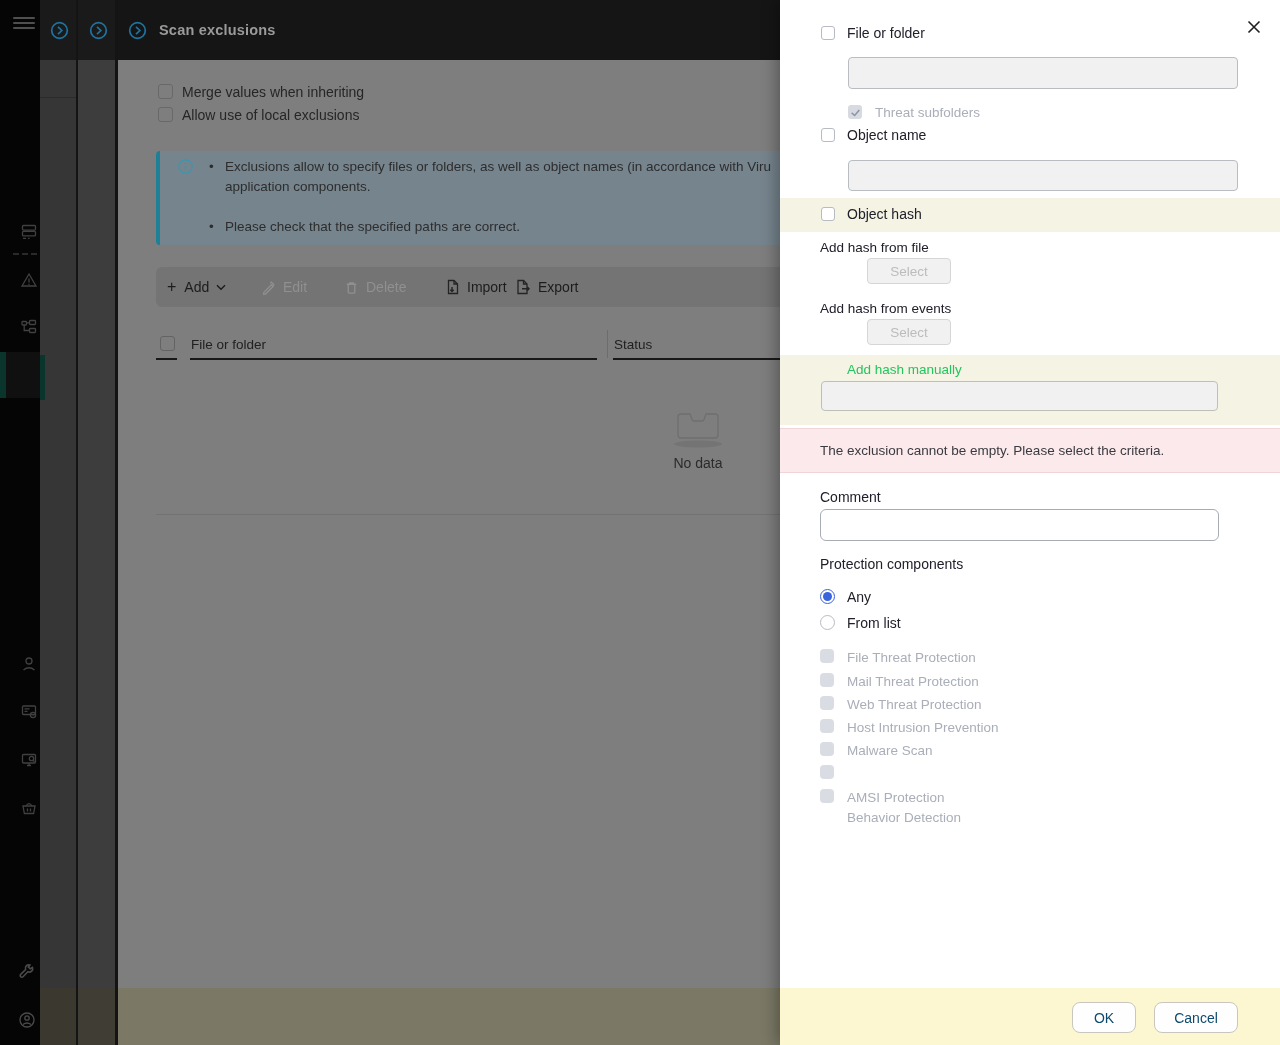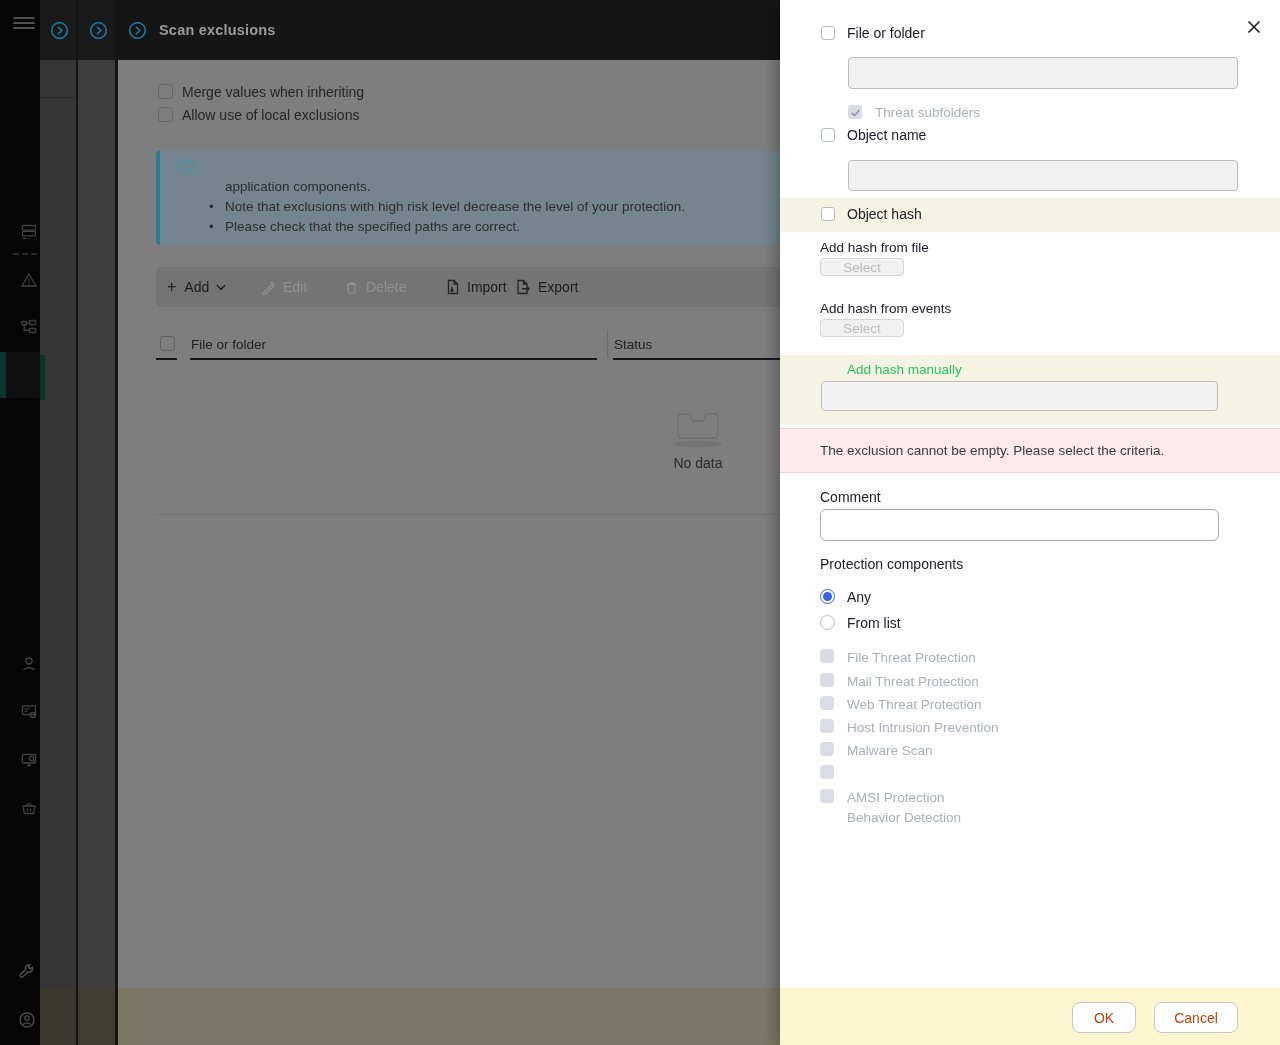--- a/index.html
+++ b/index.html
@@ -59,28 +59,28 @@
   .drawer { position:absolute; left:780px; top:0; width:500px; height:1045px; background:#ffffff; box-shadow:-4px 0 14px rgba(0,0,0,.3); }
   .dlab { position:absolute; z-index:11; font-size:14px; color:#20202b; line-height:15px; cursor:default; }
   .dlab-sm { font-size:13.5px; }
   .dlab-mut { color:#a9aeb8; }
   .dcb { position:absolute; z-index:11; width:14px; height:14px; border:1px solid #b7bbc3; border-radius:3px; background:#fff; cursor:pointer; }
   .dcb-checked-dis { border:none; background:#d7dbe1; cursor:default; display:flex; align-items:center; justify-content:center; }
   .dcb-dis { border:none; background:#d9dde3; border-radius:4px; cursor:default; }
   .inp { position:absolute; z-index:11; border:1px solid #b9bcc1; border-radius:4px; background:#f1f1f2; font:13.5px "Liberation Sans",sans-serif; padding:0 10px; color:#33333a; outline:none; }
   .inp-live { background:#fff; border:1px solid #a8acb4; border-radius:6px; }
   .cream { position:absolute; left:780px; width:500px; background:#f5f3e4; z-index:10; }
-  .sel-btn { position:absolute; z-index:11; width:84px; height:18px; background:#f1f1f1; border:1px solid #d6d6d6; border-radius:4px; color:#bcbcbc; font:13.5px "Liberation Sans",sans-serif; cursor:default; }
+  .sel-btn { position:absolute; z-index:11; width:84px; height:26px; background:#f1f1f1; border:1px solid #d6d6d6; border-radius:4px; color:#bcbcbc; font:13.5px "Liberation Sans",sans-serif; cursor:default;margin-left:47px; }
   .err-band { position:absolute; left:780px; top:428px; width:500px; height:45px; background:#fbe9eb; border-top:1px solid #f0d4d7; border-bottom:1px solid #f0d4d7; z-index:10; }
   .err-text { position:absolute; left:820px; top:443px; z-index:11; font-size:13.5px; color:#3a3a40; }
   .radio { position:absolute; z-index:11; width:15px; height:15px; border:1.5px solid #b7bbc3; border-radius:50%; background:#fff; cursor:pointer; }
   .radio-on { border-color:#3a63de; display:flex; align-items:center; justify-content:center; }
   .radio-on::after { content:""; width:9px; height:9px; border-radius:50%; background:#3a63de; }
   .d-footer { position:absolute; left:780px; top:988px; width:500px; height:57px; background:#fcf6d1; z-index:10; }
-  .fbtn { position:absolute; z-index:11; height:31px; background:#fefefe; border:1px solid #c7c7bf; border-radius:8px; color:#c2410c; font:500 14px "Liberation Sans",sans-serif; cursor:pointer; }
+  .fbtn { position:absolute; z-index:11; height:31px; background:#fefefe; border:1px solid #c7c7bf; border-radius:8px; color:#0c4a6e; font:500 14px "Liberation Sans",sans-serif; cursor:pointer; }
   .close-x { position:absolute; left:1246px; top:19px; width:16px; height:16px; z-index:12; cursor:pointer; }
 </style>
 </head>
 <body>
 
 <div class="stage">
 
   <div class="sidebar">
     <div class="hamburger">
         <i></i>
@@ -171,22 +171,22 @@
   <div class="dim-label" style="left:182px;top:84px">Merge values when inheriting</div>
   <div class="cbx" style="left:158px;top:107px"></div>
   <div class="dim-label" style="left:182px;top:107px">Allow use of local exclusions</div>
 
   <div class="info-box">
     <svg style="position:absolute;left:18px;top:8px;width:15px;height:15px" viewBox="0 0 15 15" fill="none" stroke="#3f94ae" stroke-width="1.3">
         <circle cx="7.5" cy="7.5" r="6.6"></circle>
         <path d="M7.5 7v4" stroke-width="1.5"></path>
         <circle cx="7.5" cy="4.4" r=".9" fill="#3f94ae" stroke="none"></circle>
       </svg>
+    <div class="info-line bul" style="left:65px;top:8px">Exclusions allow to specify files or folders, as well as object names (in accordance with Viru</div>
     <div class="info-line" style="left:65px;top:28px">application components.</div>
-    <div class="info-line bul" style="left:65px;top:48px">Note that exclusions with high risk level decrease the level of your protection.</div>
     <div class="info-line bul" style="left:65px;top:68px">Please check that the specified paths are correct.</div>
   </div>
 
   <div class="toolbar"></div>
   <div class="tb-item tb-dark plus" style="left:167px">
     <span>Add</span>
     <svg width="10" height="7" viewBox="0 0 10 7" fill="none" stroke="#1c1c1c" stroke-width="1.4">
         <path d="M1 1.2 L5 5.2 L9 1.2"></path>
       </svg>
   </div>

